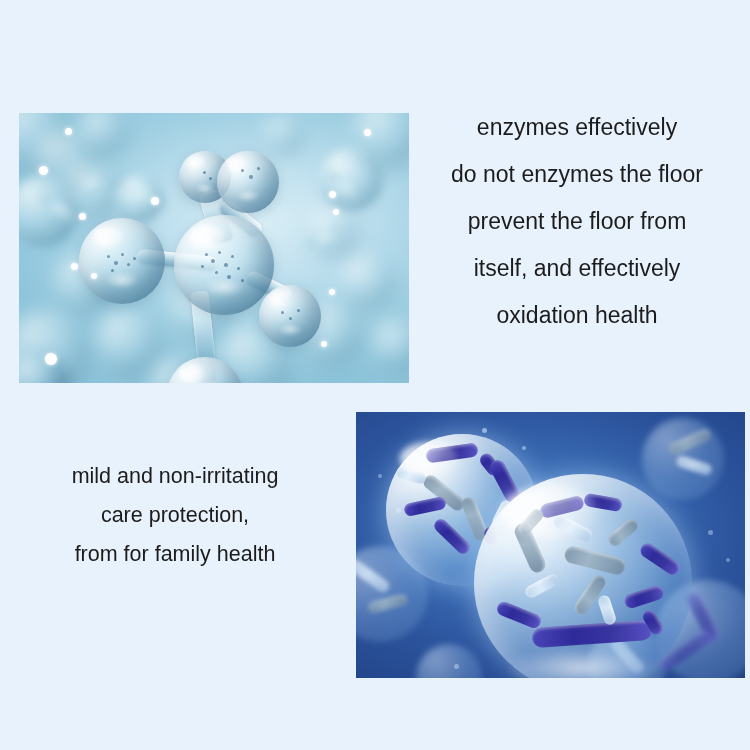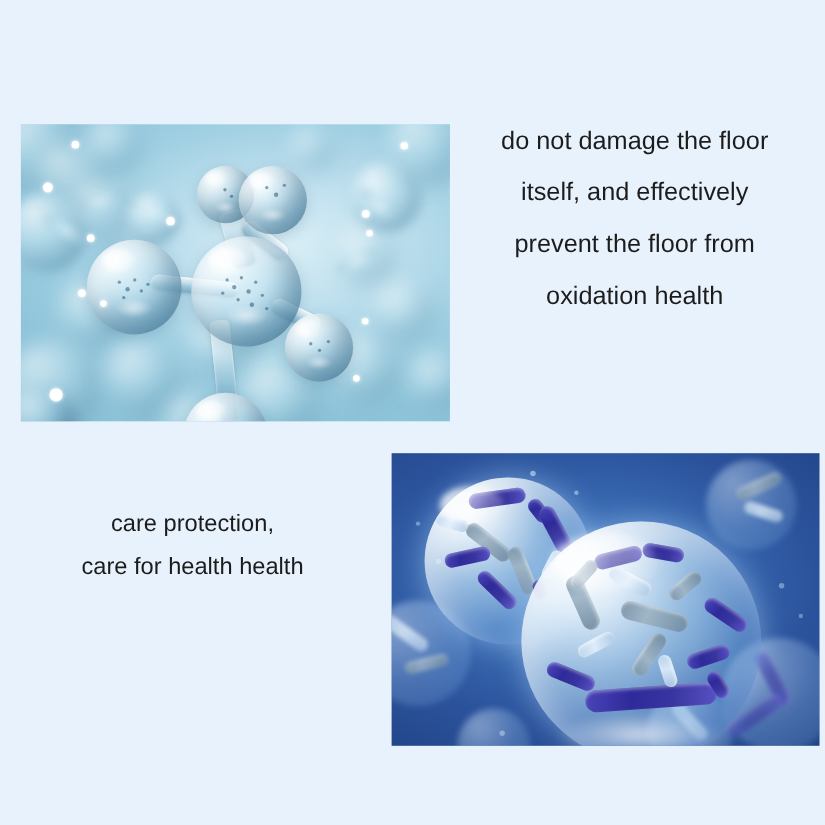--- a/index.html
+++ b/index.html
@@ -257,29 +257,31 @@
       <div class="spark" style="left:26px;  top:240px; width:12px; height:12px;"></div>
       <div class="spark" style="left:345px; top:16px;  width:7px;  height:7px;"></div>
       <div class="spark" style="left:310px; top:78px;  width:7px;  height:7px;"></div>
       <div class="spark" style="left:314px; top:96px;  width:6px;  height:6px;"></div>
       <div class="spark" style="left:310px; top:176px; width:6px;  height:6px;"></div>
       <div class="spark" style="left:302px; top:228px; width:6px;  height:6px;"></div>
     </div>
   </div>
 
   <div class="textblock" id="enzyme-text">
-    <div class="line">do not damage the floor</div>
+    <div class="line">enzymes effectively</div>
+    <div class="line">do not enzymes the floor</div>
+    <div class="line">prevent the floor from</div>
     <div class="line">itself, and effectively</div>
-    <div class="line">prevent the floor from</div>
     <div class="line">oxidation health</div>
   </div>
 
   <div class="textblock" id="antibacterial-text">
+    <div class="line">mild and non-irritating</div>
     <div class="line">care protection,</div>
-    <div class="line">care for health health</div>
+    <div class="line">from for family health</div>
   </div>
 
   <div class="photo" id="bacteria-photo">
     <div class="bac-layer">
 
       <div class="bubble faint" style="left:286px; top:6px;   width:82px; height:82px;"></div>
       <div class="bubble faint" style="left:-24px; top:134px; width:96px; height:96px;"></div>
       <div class="bubble faint" style="left:300px; top:168px; width:104px; height:104px;"></div>
       <div class="bubble faint" style="left:232px; top:214px; width:78px; height:78px;"></div>
       <div class="bubble faint" style="left:60px;  top:232px; width:66px; height:66px;"></div>

